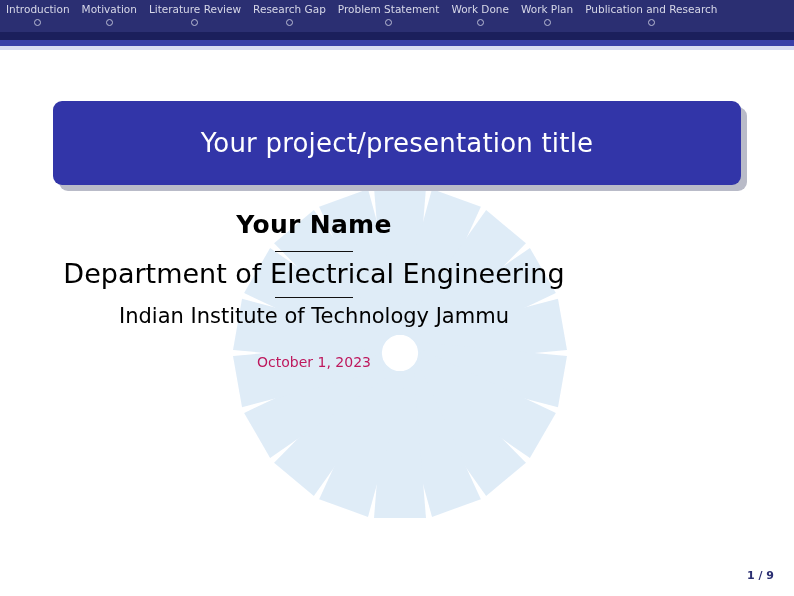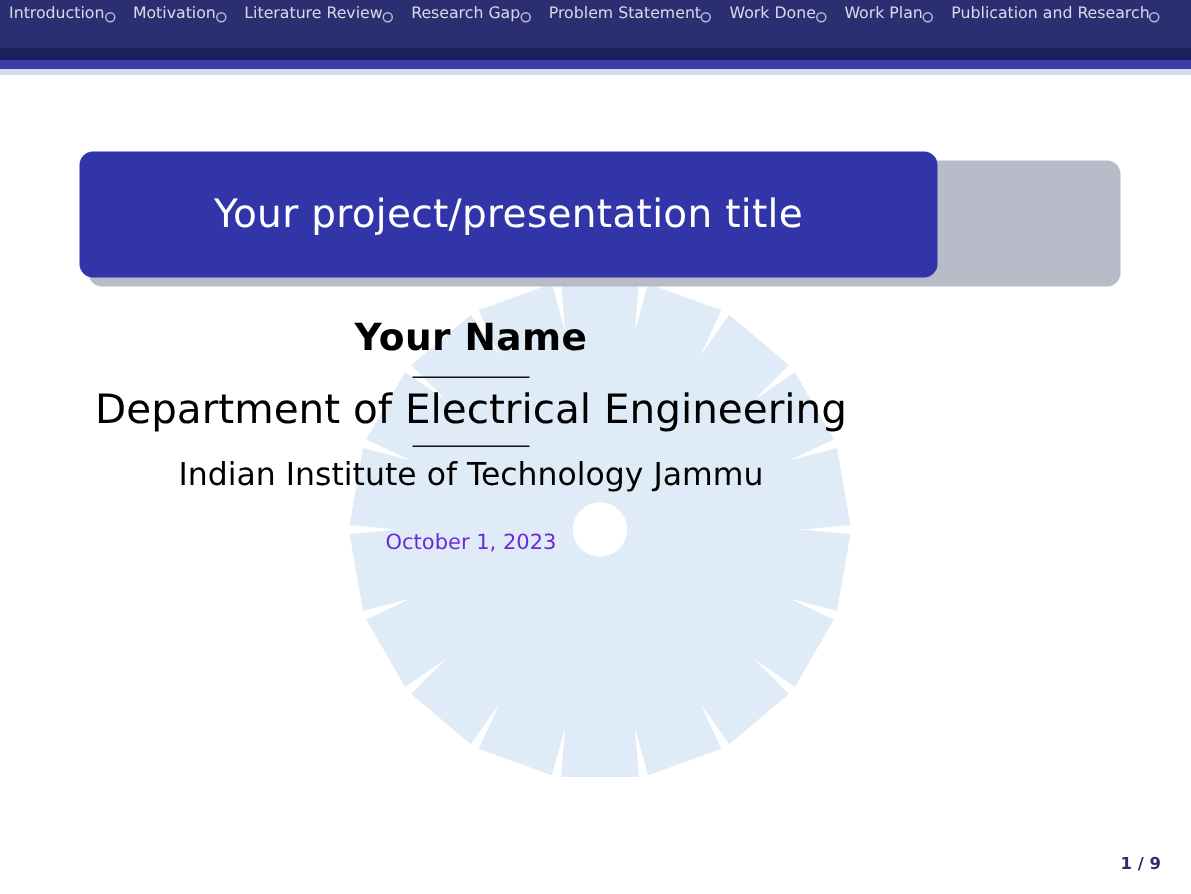--- a/index.html
+++ b/index.html
@@ -13,21 +13,21 @@
   
   .navbar{
     position:absolute;left:0;top:0;width:794px;height:32px;
     background:#2b2f72;
     display:flex;align-items:flex-start;
     padding-top:3px;
     box-sizing:border-box;
     overflow:hidden;
   }
   .nav-item{
-    display:flex;align-items:center;
+    display:flex;flex-direction:column;align-items:center;
     color:#d8d9ea;
     font-size:10.5px;
     line-height:12px;
     padding:0 6px;
     white-space:nowrap;
   }
   .nav-label{color:#d7d8e8;}
   .nav-dot{
     width:5px;height:5px;border-radius:50%;
     border:1px solid #b9bbd4;
@@ -52,21 +52,21 @@
     position:absolute;left:205px;top:188px;width:390px;height:330px;
     z-index:0;opacity:.9;
   }
 
   
   .title-shadow{
     position:absolute;left:59px;top:107px;width:688px;height:84px;
     background:#b9bbc8;border-radius:9px;z-index:1;
   }
   .title-box{
-    position:absolute;left:53px;top:101px;width:572px;height:84px;
+    position:absolute;left:53px;top:101px;width:688px;height:84px;
     background:#3235a8;border-radius:9px;z-index:2;
     display:flex;align-items:center;justify-content:center;
   }
   .title-text{
     color:#ffffff;
     font-size:26px;
     font-family:"DejaVu Sans", sans-serif;
     letter-spacing:.2px;
   }
 
@@ -87,21 +87,21 @@
     width:78px;height:0;border-top:1.3px solid #111;
     margin:8px auto 6px auto;
   }
   .dept{
     font-size:27px;color:#000;margin:0;
   }
   .inst{
     font-size:21px;color:#000;margin:0;
   }
   .date{
-    font-size:14px;color:#6d28d9;margin:26px 0 0 0;
+    font-size:14px;color:#be185d;margin:26px 0 0 0;
   }
 
   
   .pagenum{
     position:absolute;right:20px;bottom:14px;
     font-size:11px;color:#2b2f72;font-weight:bold;
     z-index:4;
   }
 </style>
 </head>

